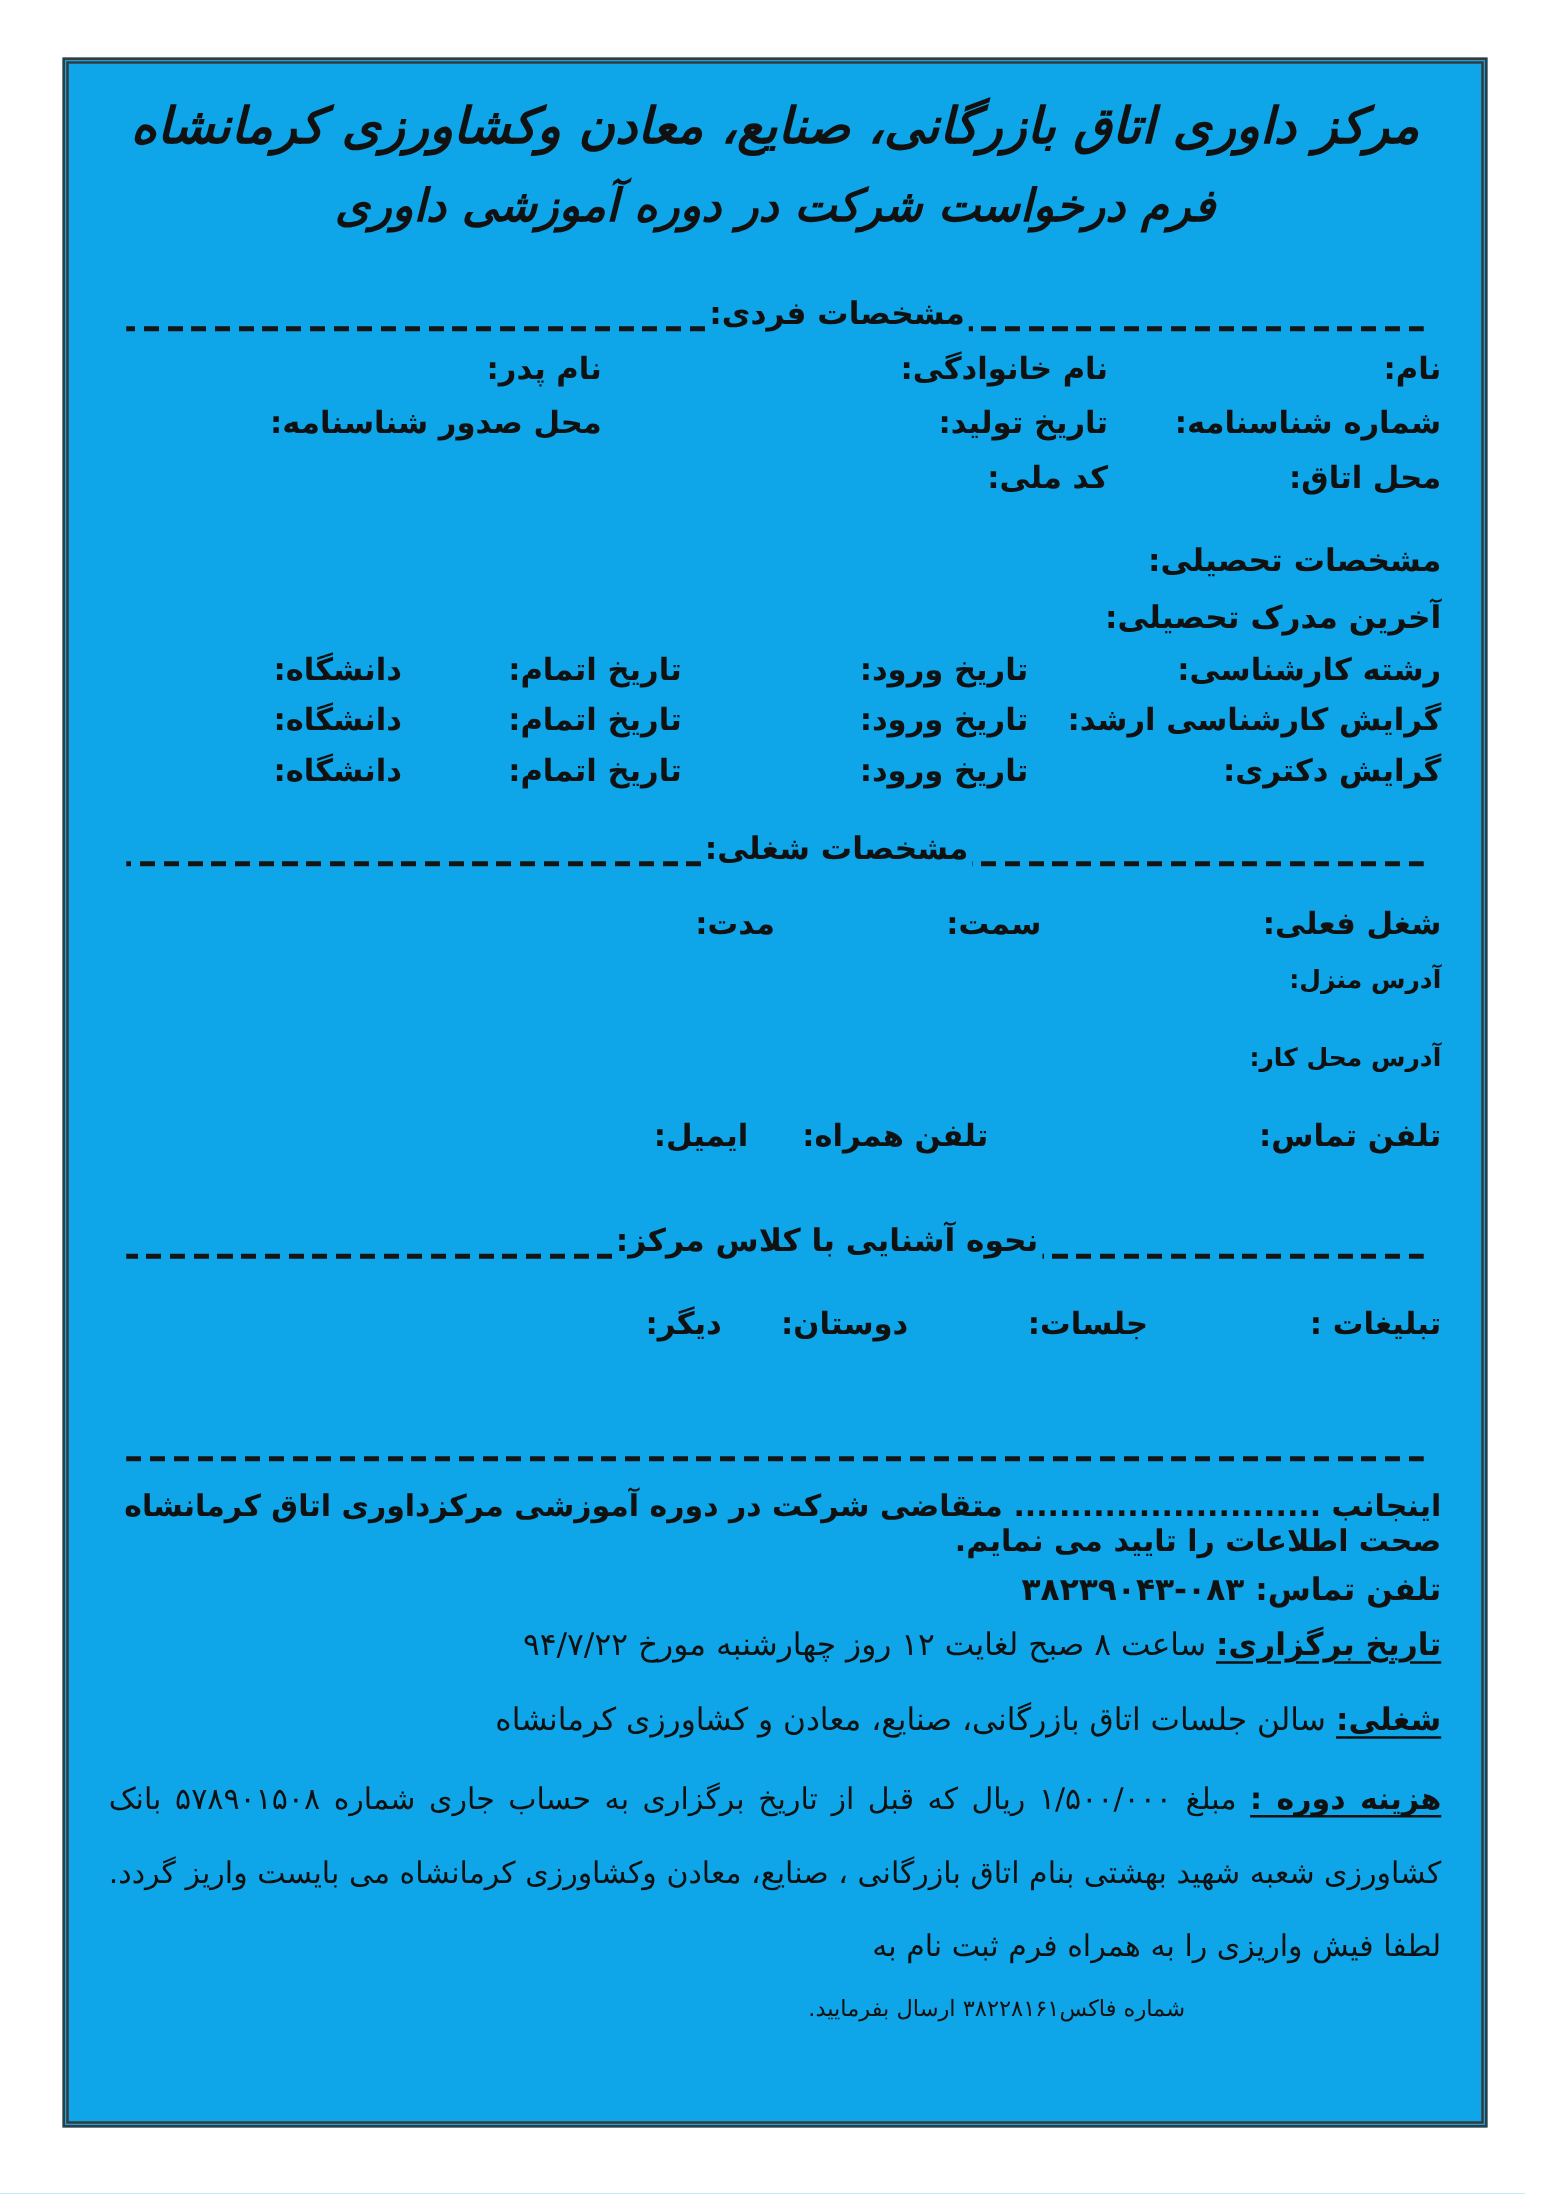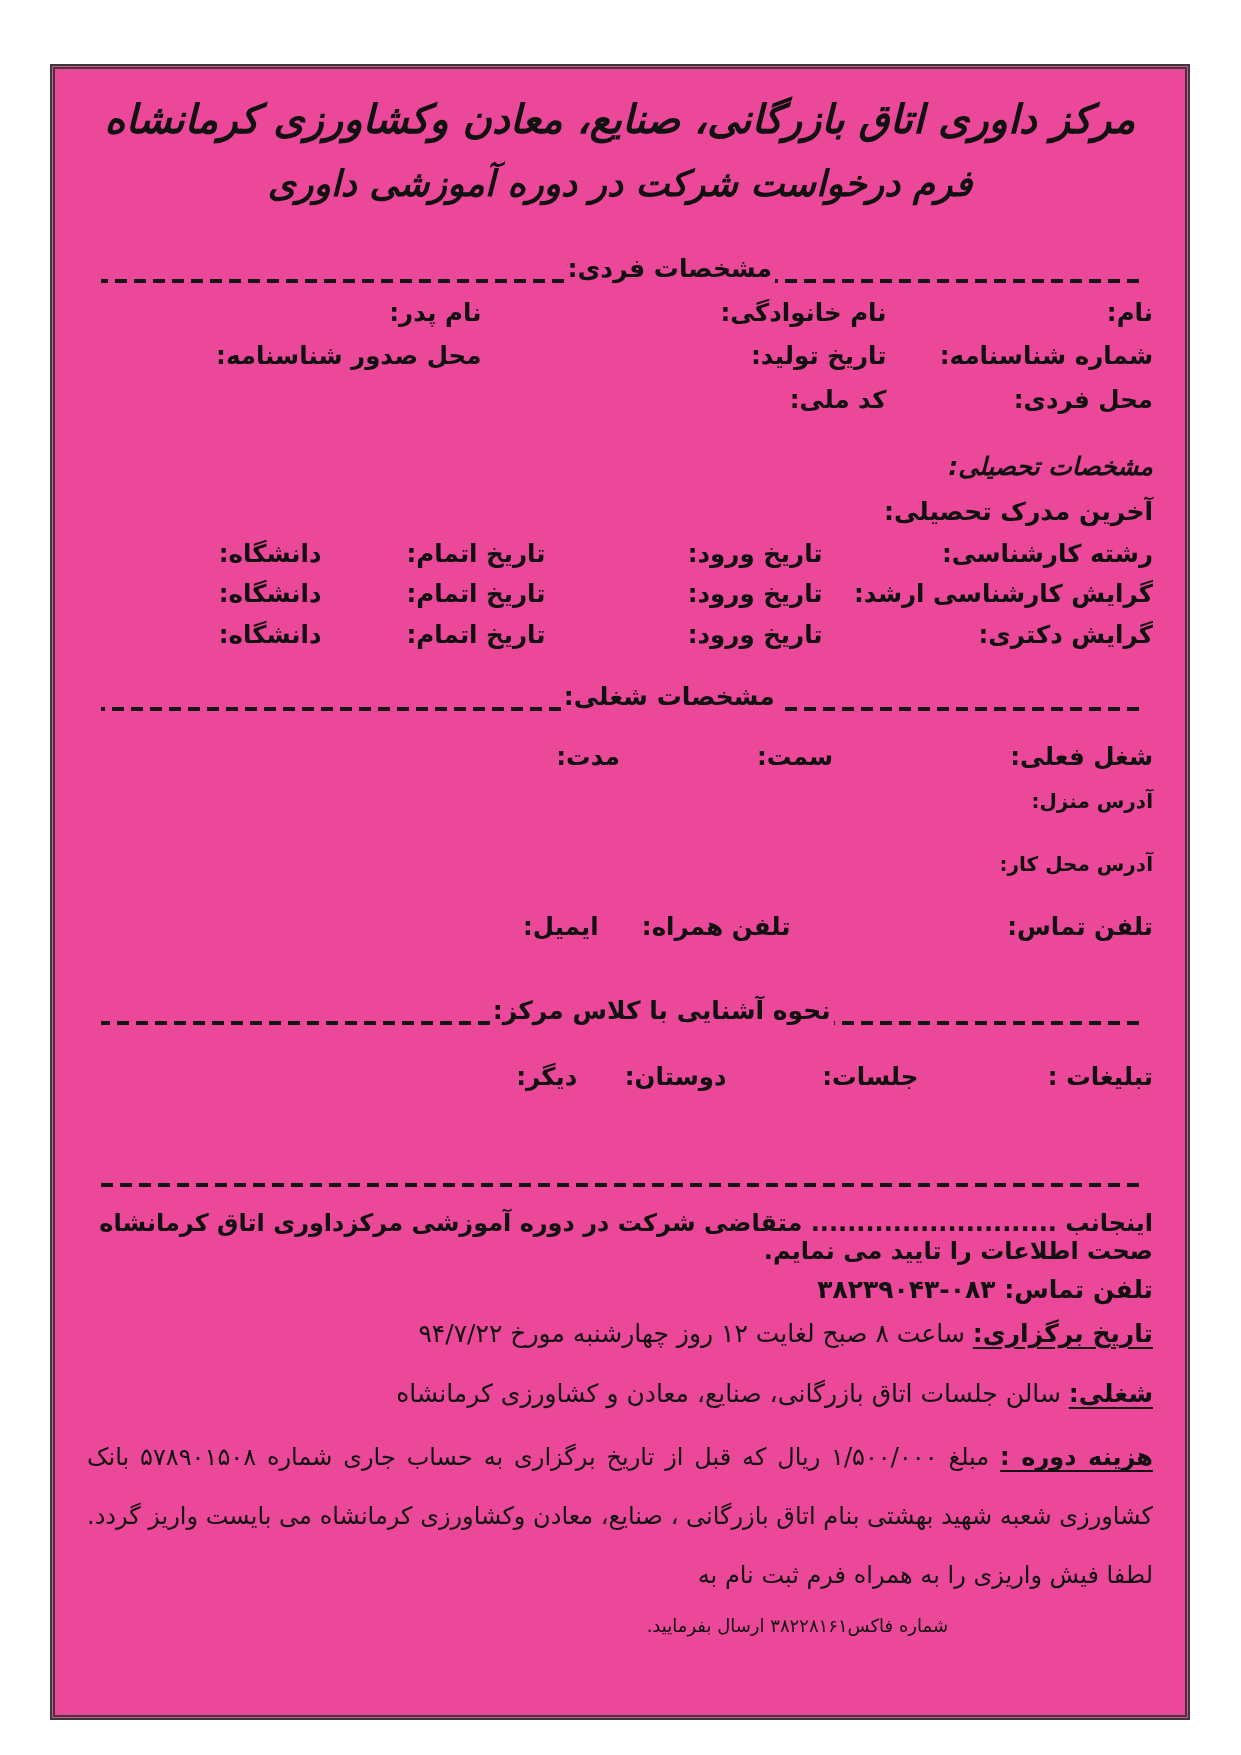--- a/index.html
+++ b/index.html
@@ -2,22 +2,22 @@
 <html lang="fa" dir="rtl"><head>
 <meta charset="utf-8">
 <style>
   html,body{margin:0;padding:0;}
   body{
     width:1241px;height:1755px;background:#ffffff;
     font-family:"DejaVu Sans",sans-serif;color:#111;direction:rtl;
     position:relative;overflow:hidden;
   }
   .frame{
-    position:absolute;left:50px;top:64px;width:1130px;height:1646px;
-    border:5px double #3a3a3a;background:#ec4899;
+    position:absolute;left:50px;top:46px;width:1130px;height:1646px;
+    border:5px double #3a3a3a;background:#0ea5e9;
   }
   .content{padding:14px 32px 0 32px;}
   .title1{
     text-align:center;font-weight:bold;font-style:italic;
     font-size:40px;line-height:1.3;margin-top:10px;
   }
   .title2{
     text-align:center;font-weight:bold;font-style:italic;
     font-size:36px;line-height:1.3;margin-top:16px;
   }
@@ -65,26 +65,26 @@
       <span>نام:</span>
       <span>نام خانوادگی:</span>
       <span>نام پدر:</span>
     </div>
     <div class="row cols-p mt8">
       <span>شماره شناسنامه:</span>
       <span>تاریخ تولید:</span>
       <span>محل صدور شناسنامه:</span>
     </div>
     <div class="row cols-p mt8">
-      <span>محل فردی:</span>
+      <span>محل اتاق:</span>
       <span>کد ملی:</span>
       <span></span>
     </div>
 
-    <div class="bold-line" style="margin-top:32px;font-size:25px;font-style:italic;">مشخصات تحصیلی:</div>
+    <div class="bold-line" style="margin-top:32px;font-size:25px;">مشخصات تحصیلی:</div>
     <div class="bold-line mt8" style="font-size:25px;">آخرین مدرک تحصیلی:</div>
 
     <div class="row cols-e mt6">
       <span>رشته کارشناسی:</span>
       <span>تاریخ ورود:</span>
       <span>تاریخ اتمام:</span>
       <span>دانشگاه:</span>
     </div>
     <div class="row cols-e" style="margin-top:5px;">
       <span>گرایش کارشناسی ارشد:</span>

